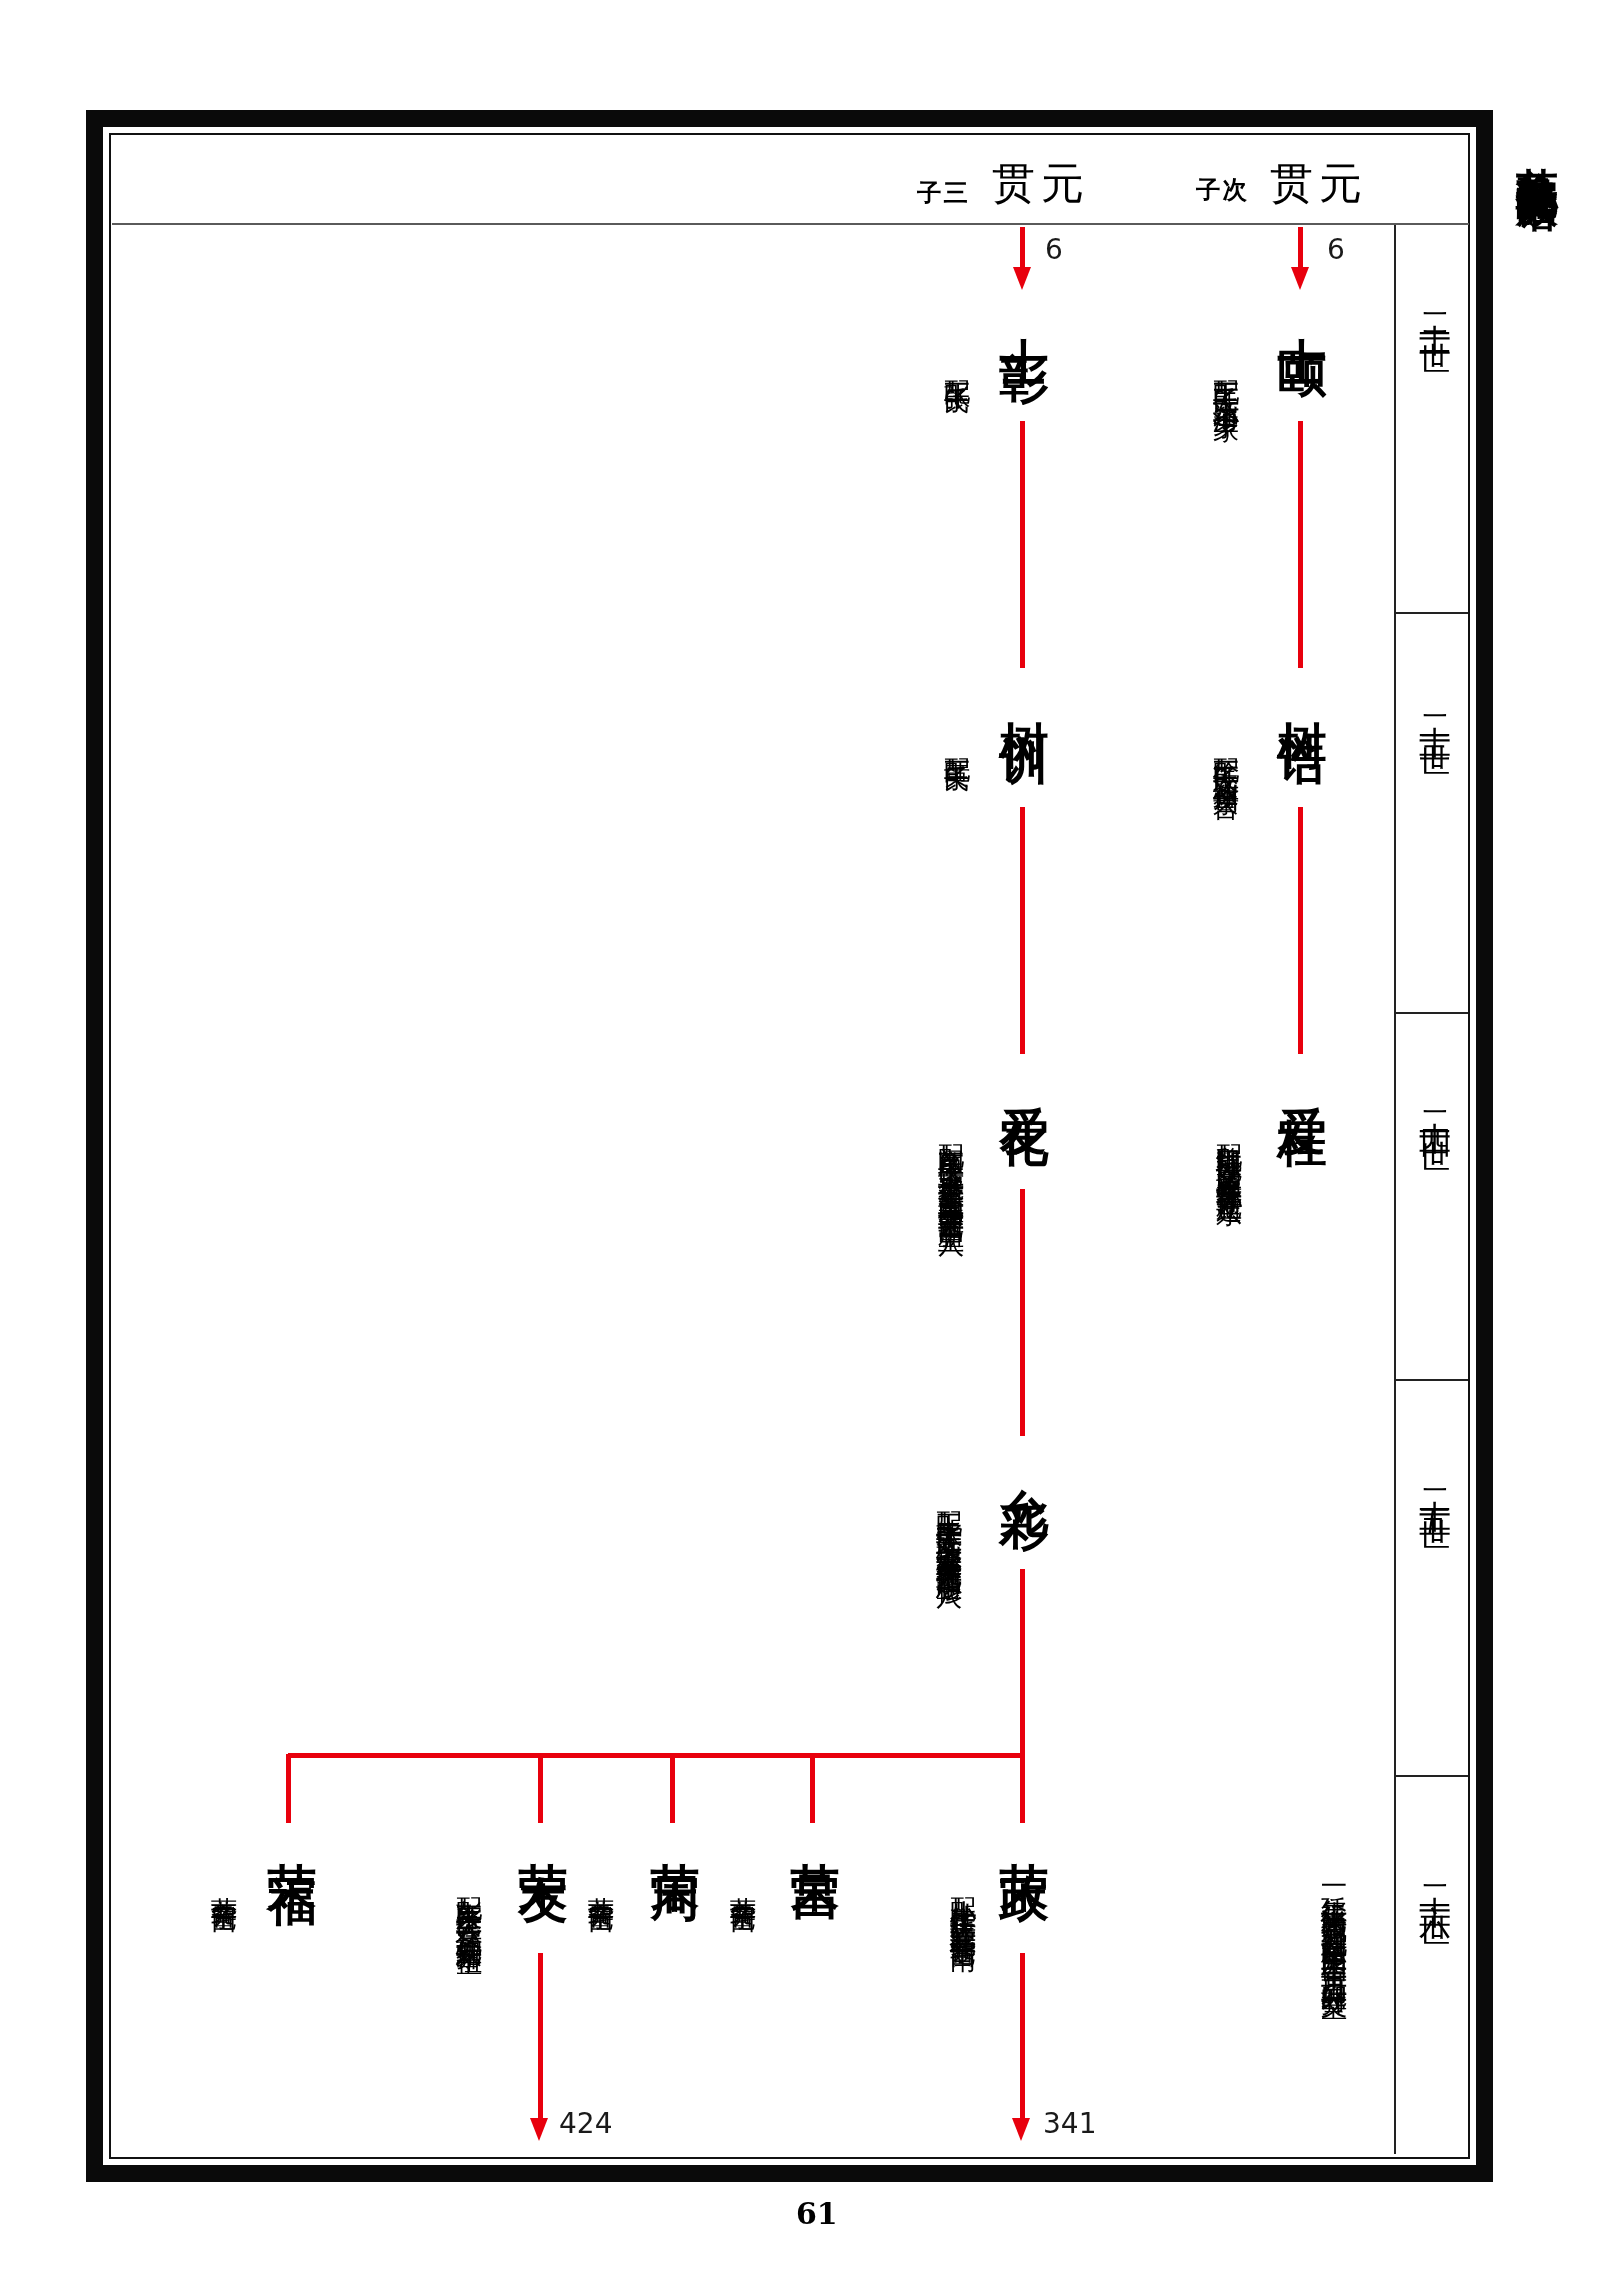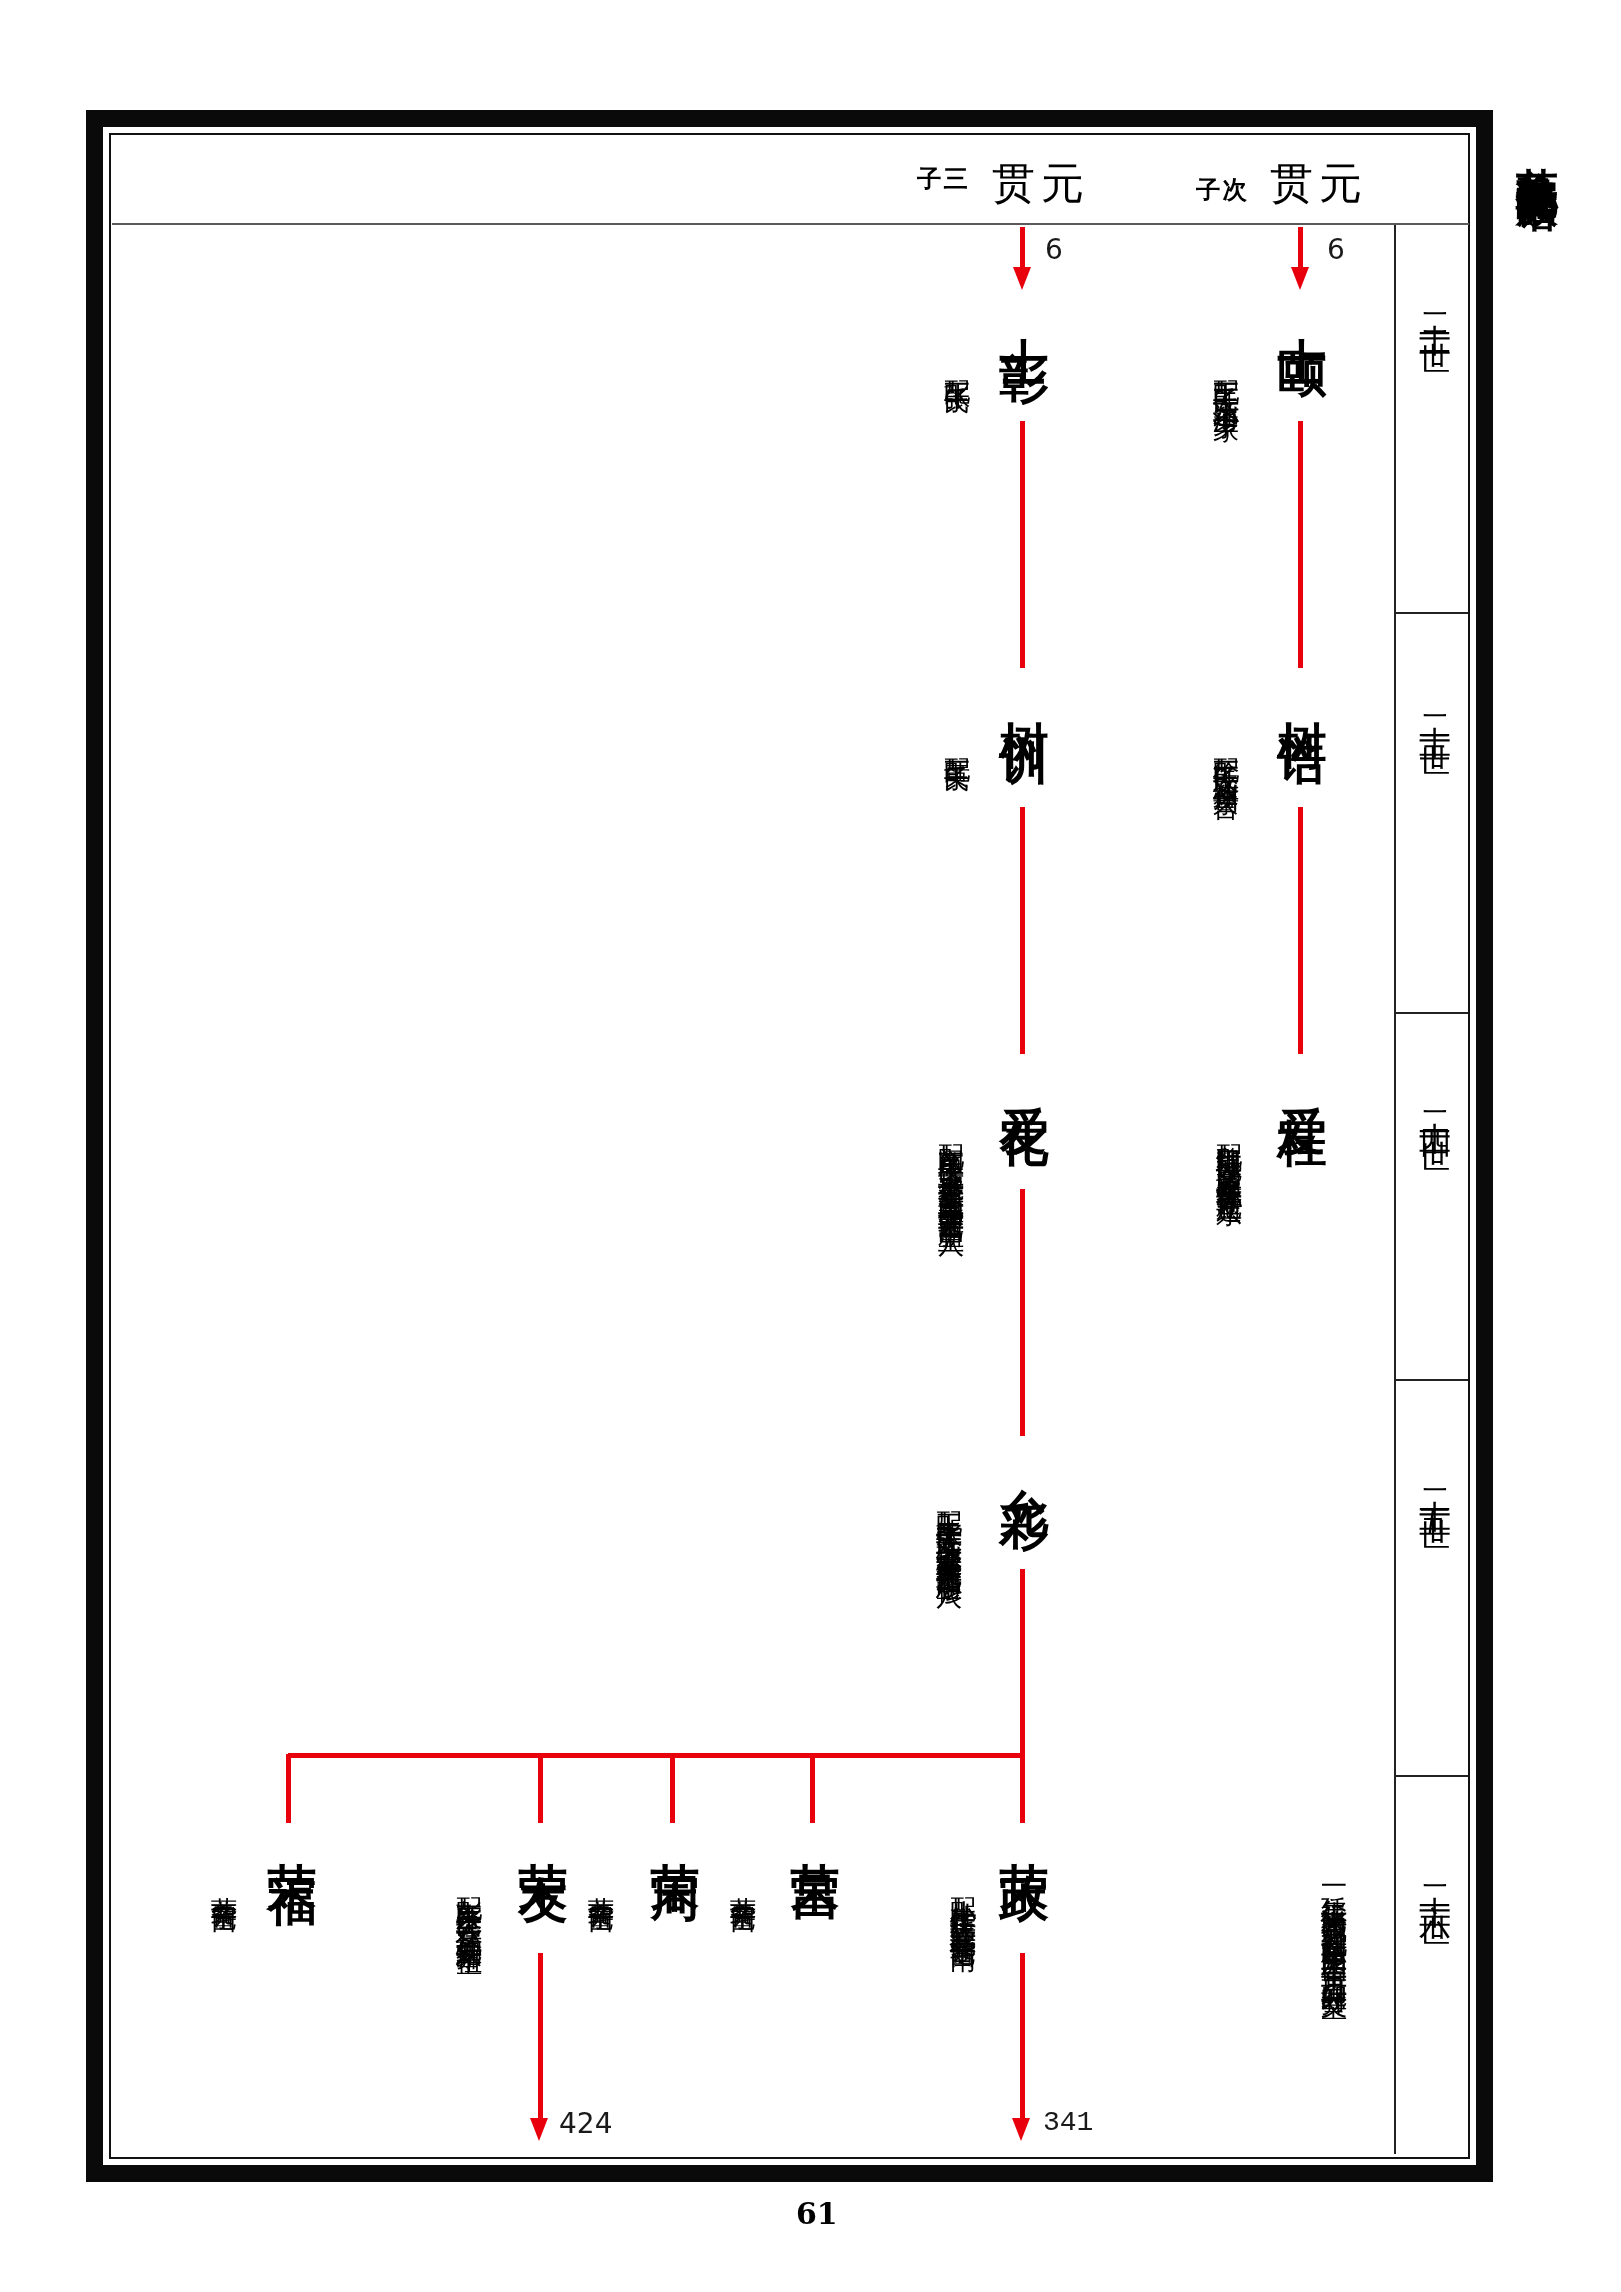--- a/index.html
+++ b/index.html
@@ -86,21 +86,21 @@
 <div class="abs gen-line" style="top:1012px;"></div>
 <div class="abs gen-line" style="top:1379px;"></div>
 <div class="abs gen-line" style="top:1775px;"></div>
 
 <div class="abs vtext gen-label" style="top:290px;">二十二世</div>
 <div class="abs vtext gen-label" style="top:692px;">二十三世</div>
 <div class="abs vtext gen-label" style="top:1088px;">二十四世</div>
 <div class="abs vtext gen-label" style="top:1466px;">二十五世</div>
 <div class="abs vtext gen-label" style="top:1862px;">二十六世</div>
 
-<div class="abs birth-order" style="left:917px;top:162px;text-align:right;">子三</div>
+<div class="abs birth-order" style="left:917px;top:176px;text-align:right;">子三</div>
 <div class="abs head-name" style="left:992px;top:155px;">贯元</div>
 <div class="abs birth-order" style="left:1196px;top:173px;">子次</div>
 <div class="abs head-name" style="left:1270px;top:155px;">贯元</div>
 
 <div class="abs rline" style="left:1020px;top:227px;height:41px;"></div>
 <div class="abs arrow-head" style="left:1013px;top:267px;"></div>
 <div class="abs ref-num" style="left:1045px;top:233px;">6</div>
 
 <div class="abs rline" style="left:1298px;top:227px;height:41px;"></div>
 <div class="abs arrow-head" style="left:1291px;top:267px;"></div>
@@ -153,16 +153,16 @@
 <div class="abs vtext note" style="right:1001px;top:1876px;">葬曹宅子西</div>
 
 <div class="abs vtext person-name" style="left:787px;top:1823px;">荣昌</div>
 <div class="abs vtext note" style="right:859px;top:1876px;">葬曹宅子西</div>
 
 <div class="abs vtext person-name" style="left:996px;top:1823px;">荣政</div>
 <div class="abs vtext note" style="right:639px;top:1876px;">配小杜庄崔氏子二廷光廷亮葬曹宅子西南</div>
 <div class="abs vtext note" style="right:268px;top:1872px;">一廷玺生于光绪丙戌年三月初九日亥时卒于民国三十四年十一月十一日卯时葬父茔</div>
 <div class="abs rline" style="left:1020px;top:1953px;height:165px;"></div>
 <div class="abs arrow-head" style="left:1012px;top:2118px;"></div>
-<div class="abs ref-num" style="left:1043px;top:2107px;font-family:Liberation Mono, monospace;">341</div>
+<div class="abs ref-num" style="left:1043px;top:2107px;">341</div>
 
 <div class="abs page-num" style="left:796px;top:2196px;">61</div>
 
 
 </body></html>

